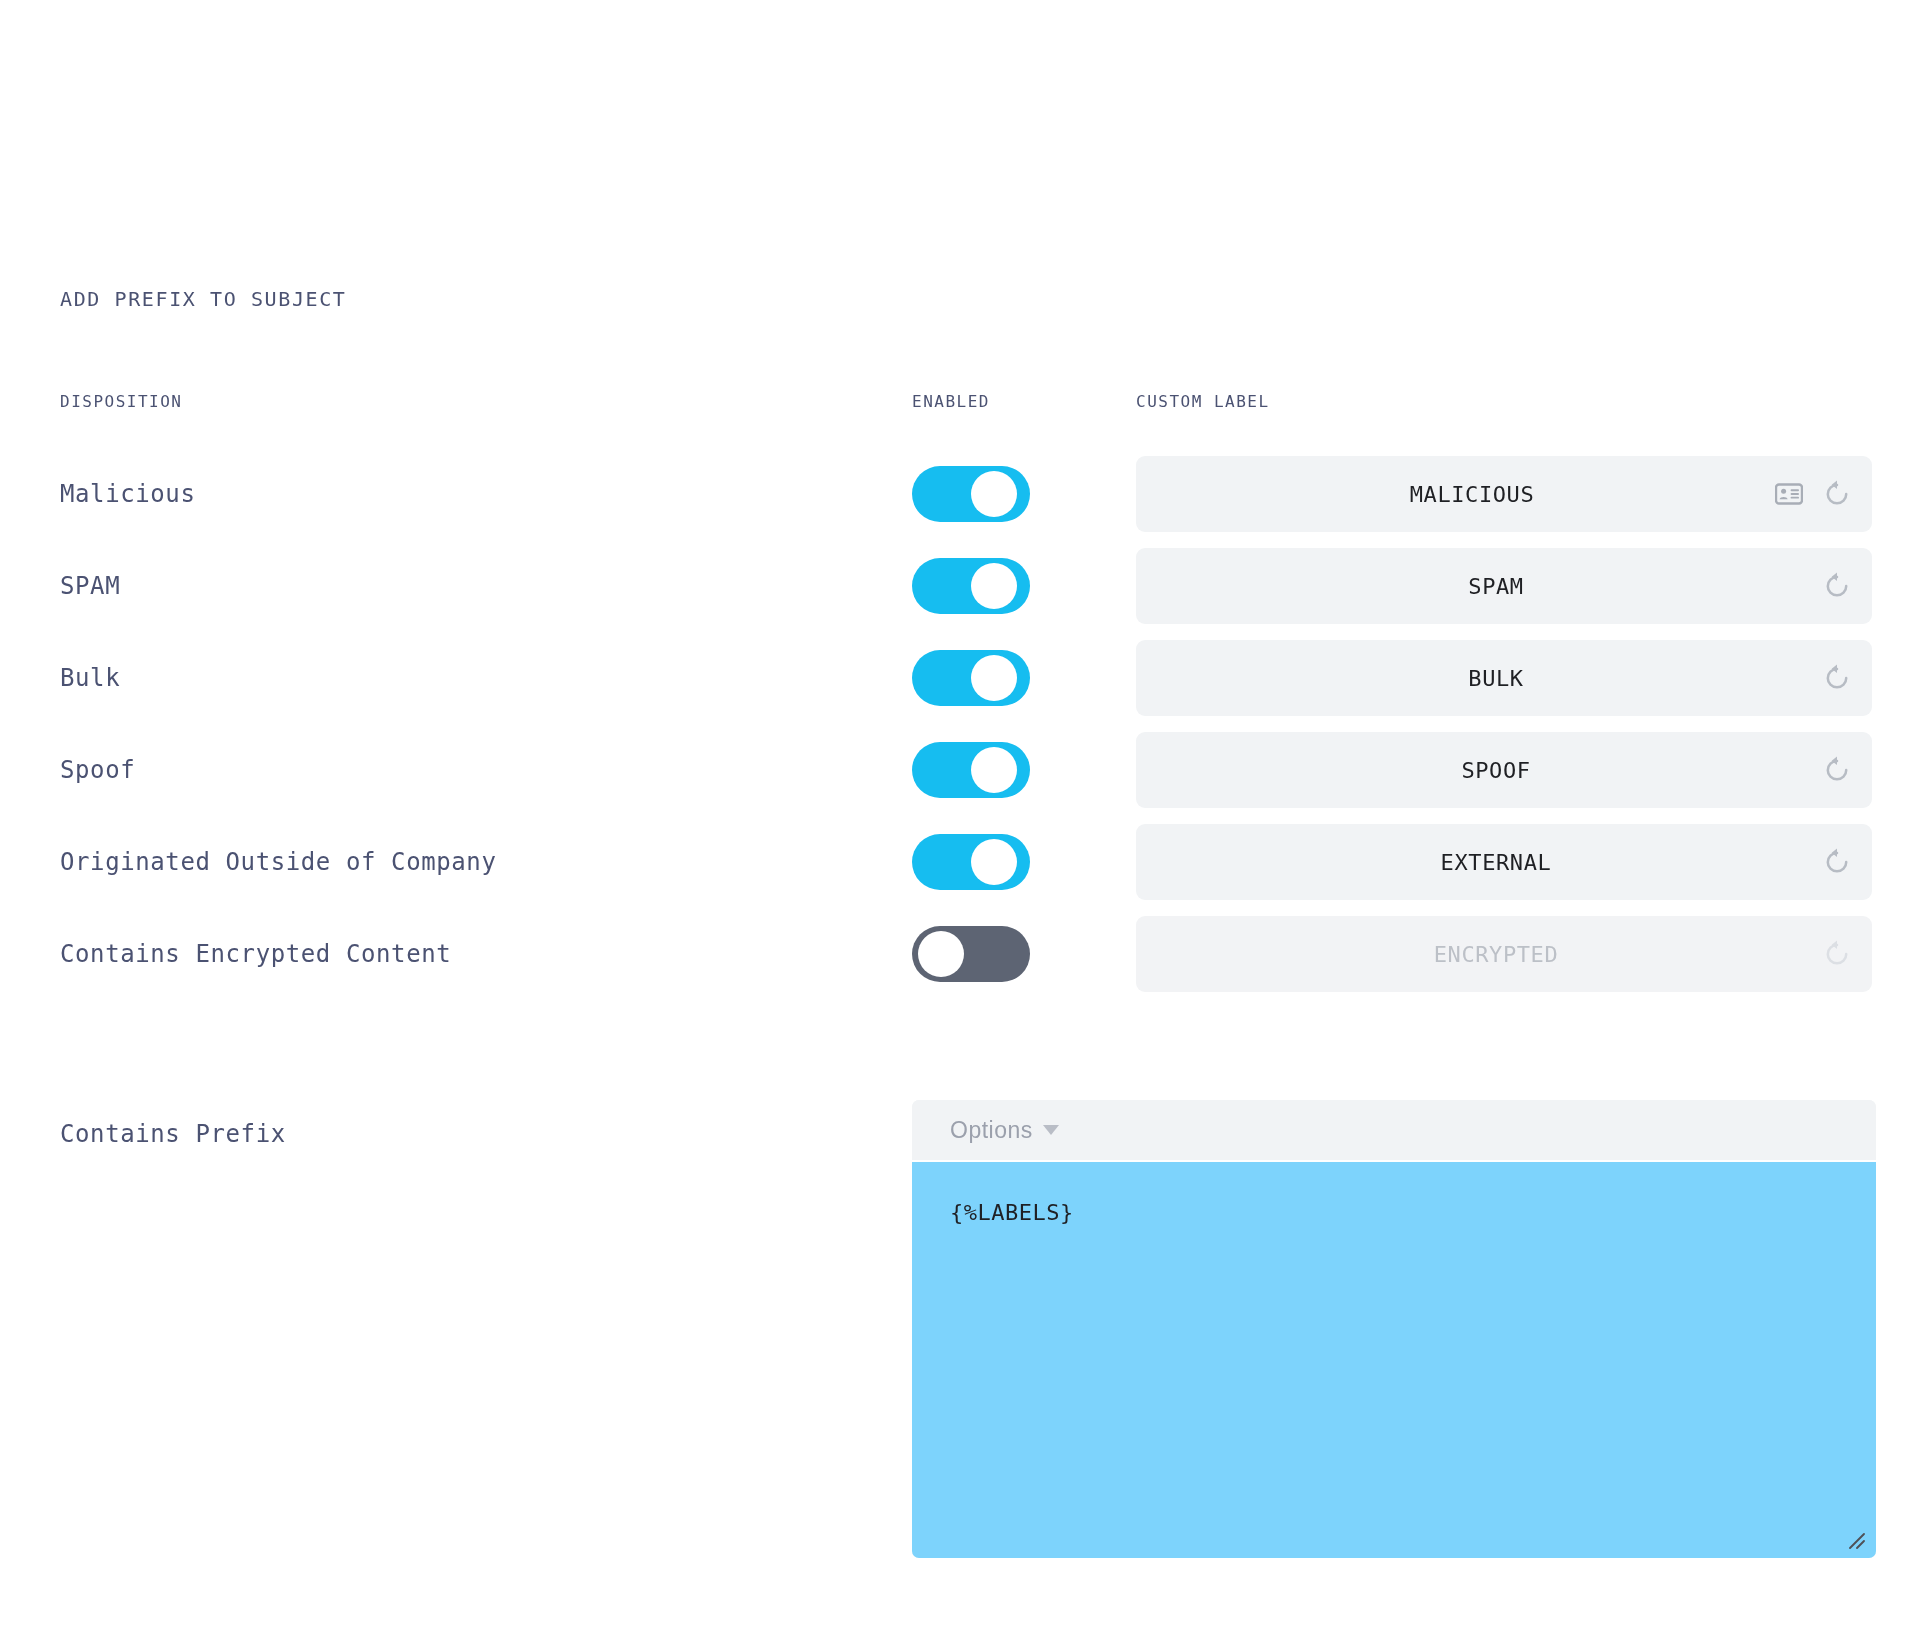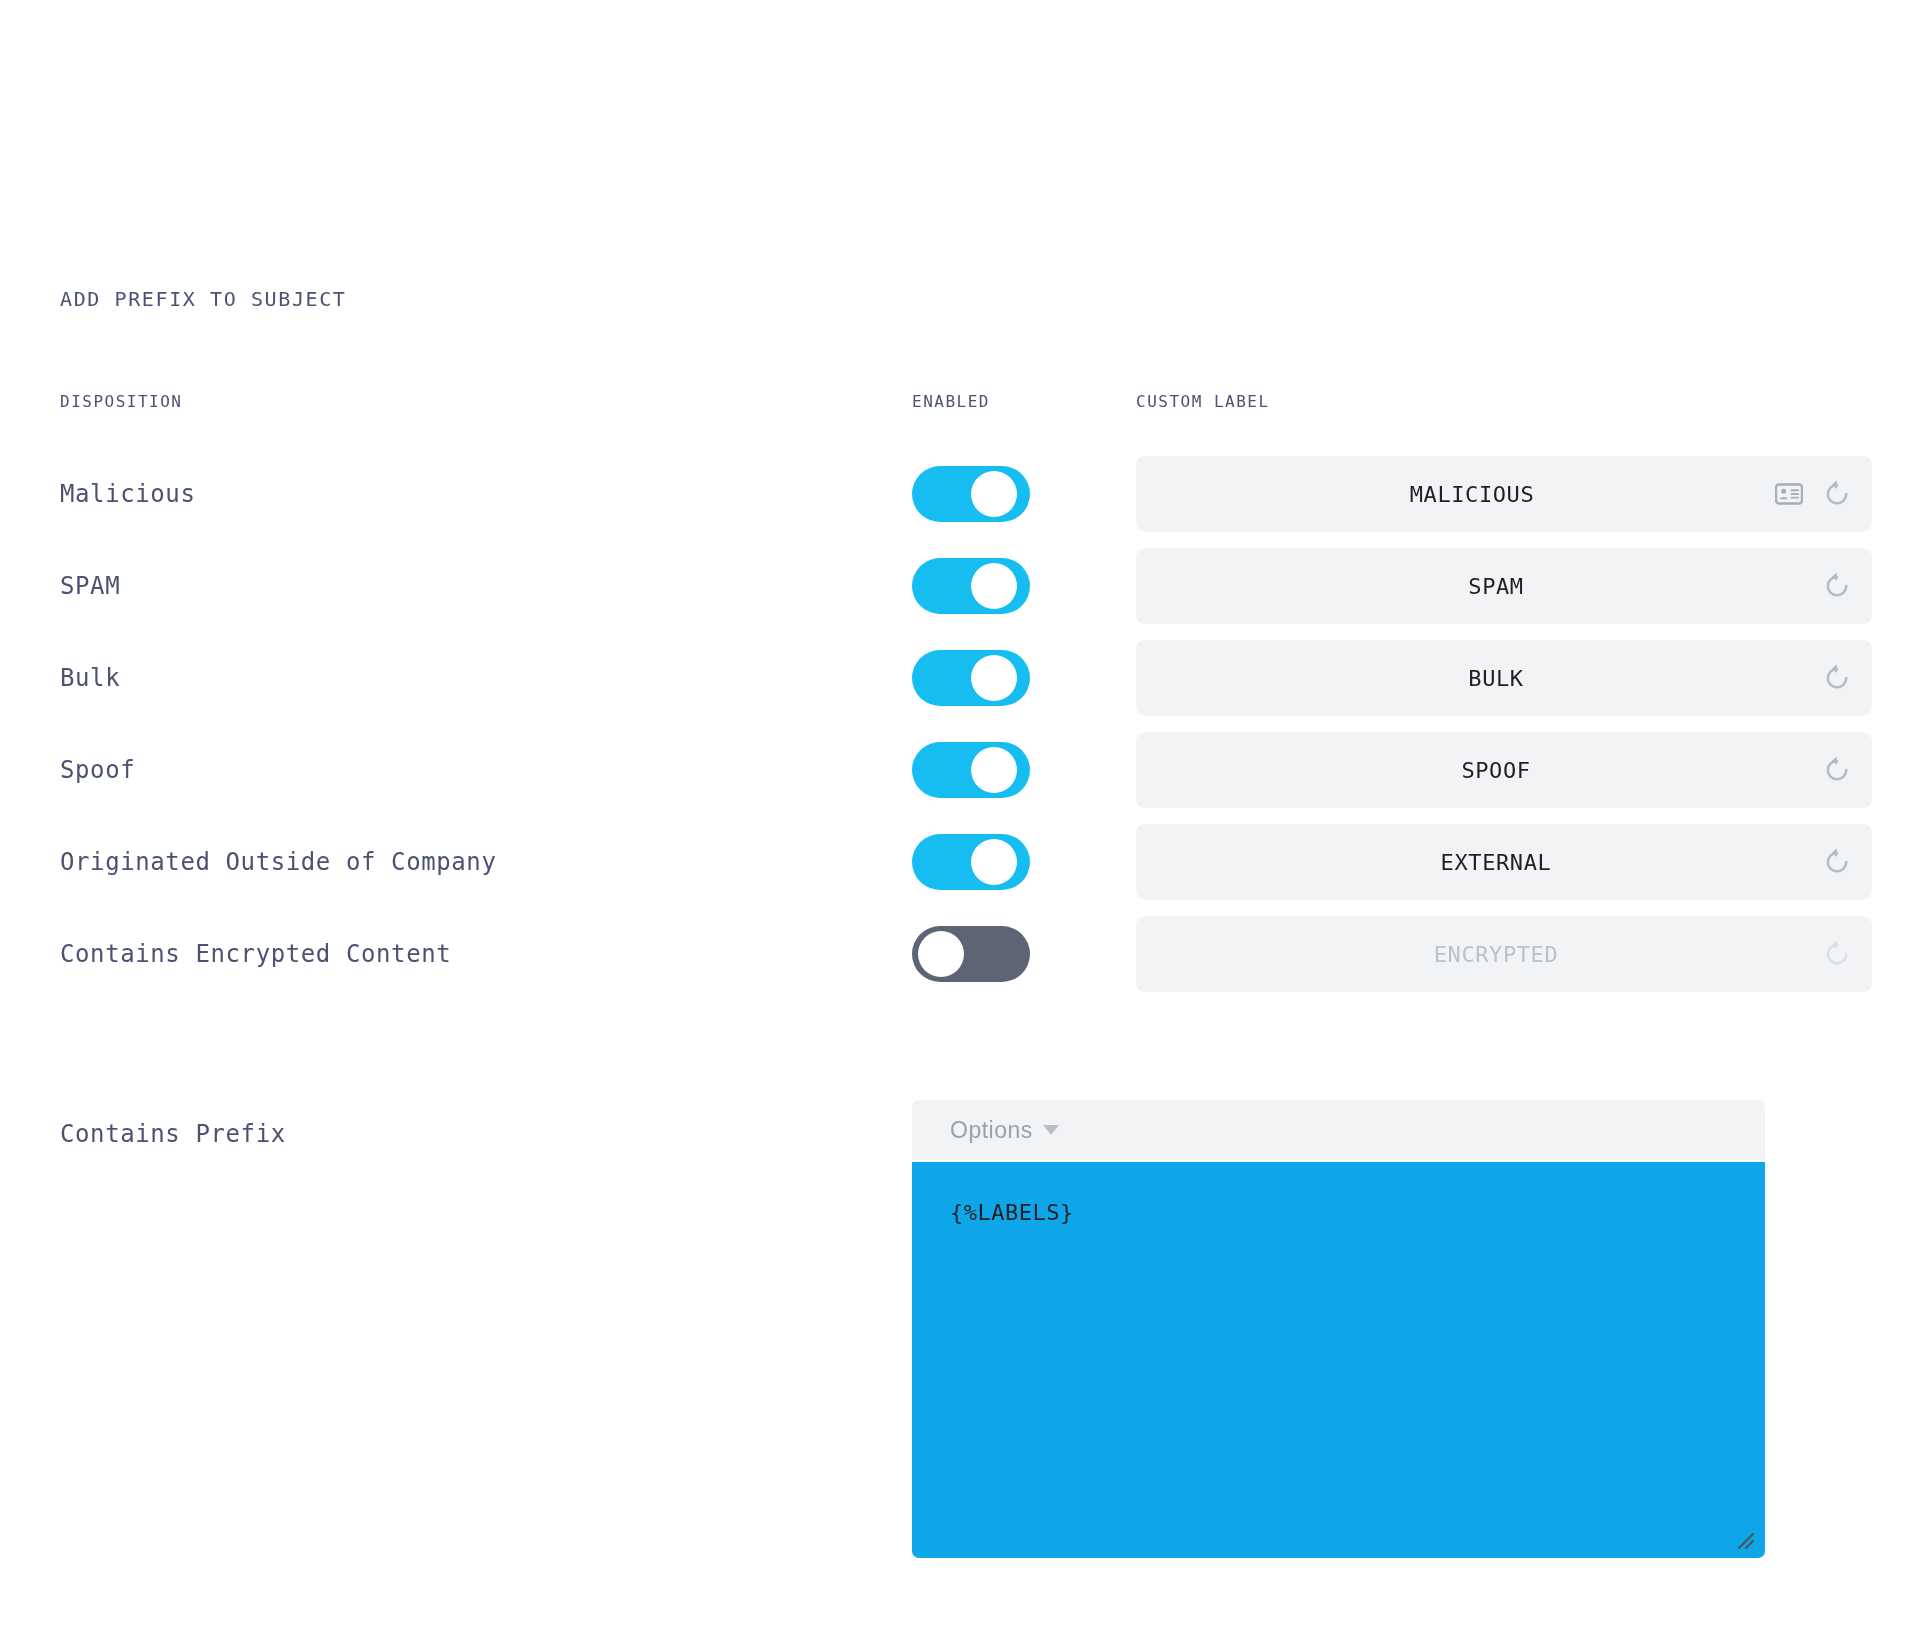--- a/index.html
+++ b/index.html
@@ -186,21 +186,21 @@
     top: 1120px;
     font-size: 24px;
     letter-spacing: 0.6px;
     color: #4b5272;
     white-space: nowrap;
   }
   .editor {
     position: absolute;
     left: 912px;
     top: 1100px;
-    width: 853px;
+    width: 964px;
     height: 458px;
     border-radius: 7px;
     overflow: hidden;
     background: #f1f3f5;
   }
   .editor-toolbar {
     height: 62px;
     background: #f1f3f5;
     display: flex;
     align-items: center;
@@ -223,21 +223,21 @@
   }
   .caret {
     width: 0; height: 0;
     border-left: 8px solid transparent;
     border-right: 8px solid transparent;
     border-top: 10px solid #b9bdc6;
   }
   .editor-body {
     position: relative;
     height: 396px;
-    background: #0ea5e9;
+    background: #7dd3fc;
     padding: 38px 0 0 38px;
   }
   .editor-text {
     font-size: 22px;
     letter-spacing: 0.5px;
     color: #1f2024;
     white-space: pre-wrap;
   }
   .resize-grip {
     position: absolute;

